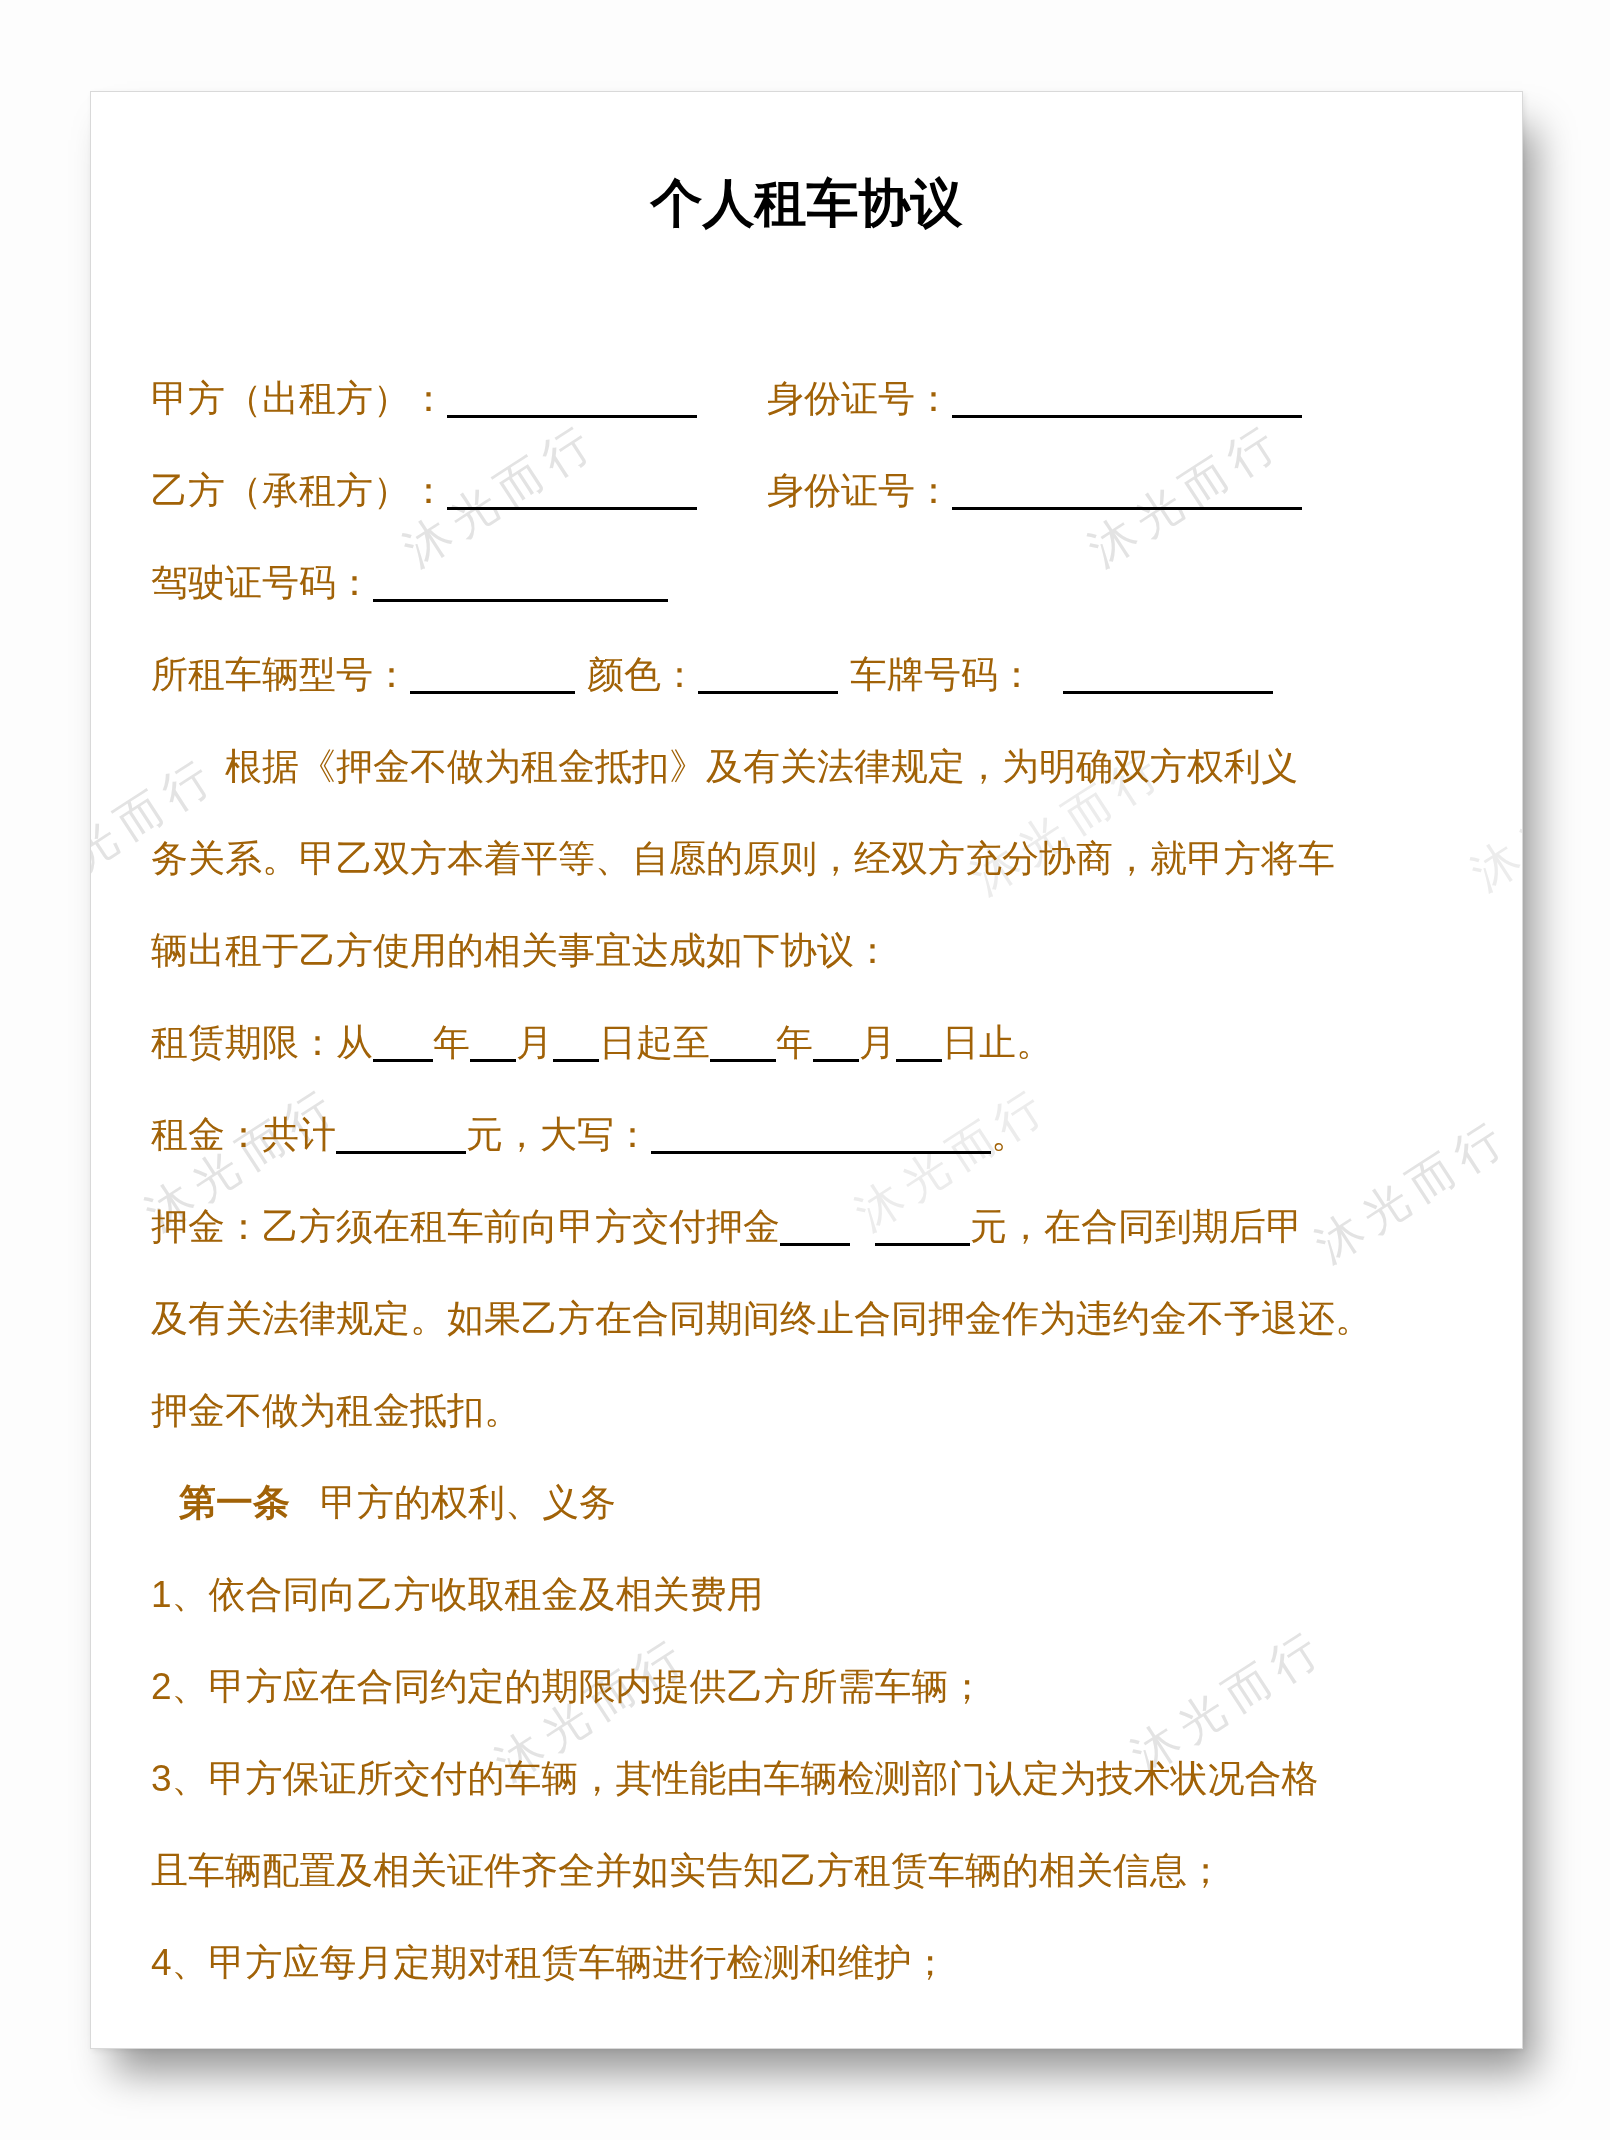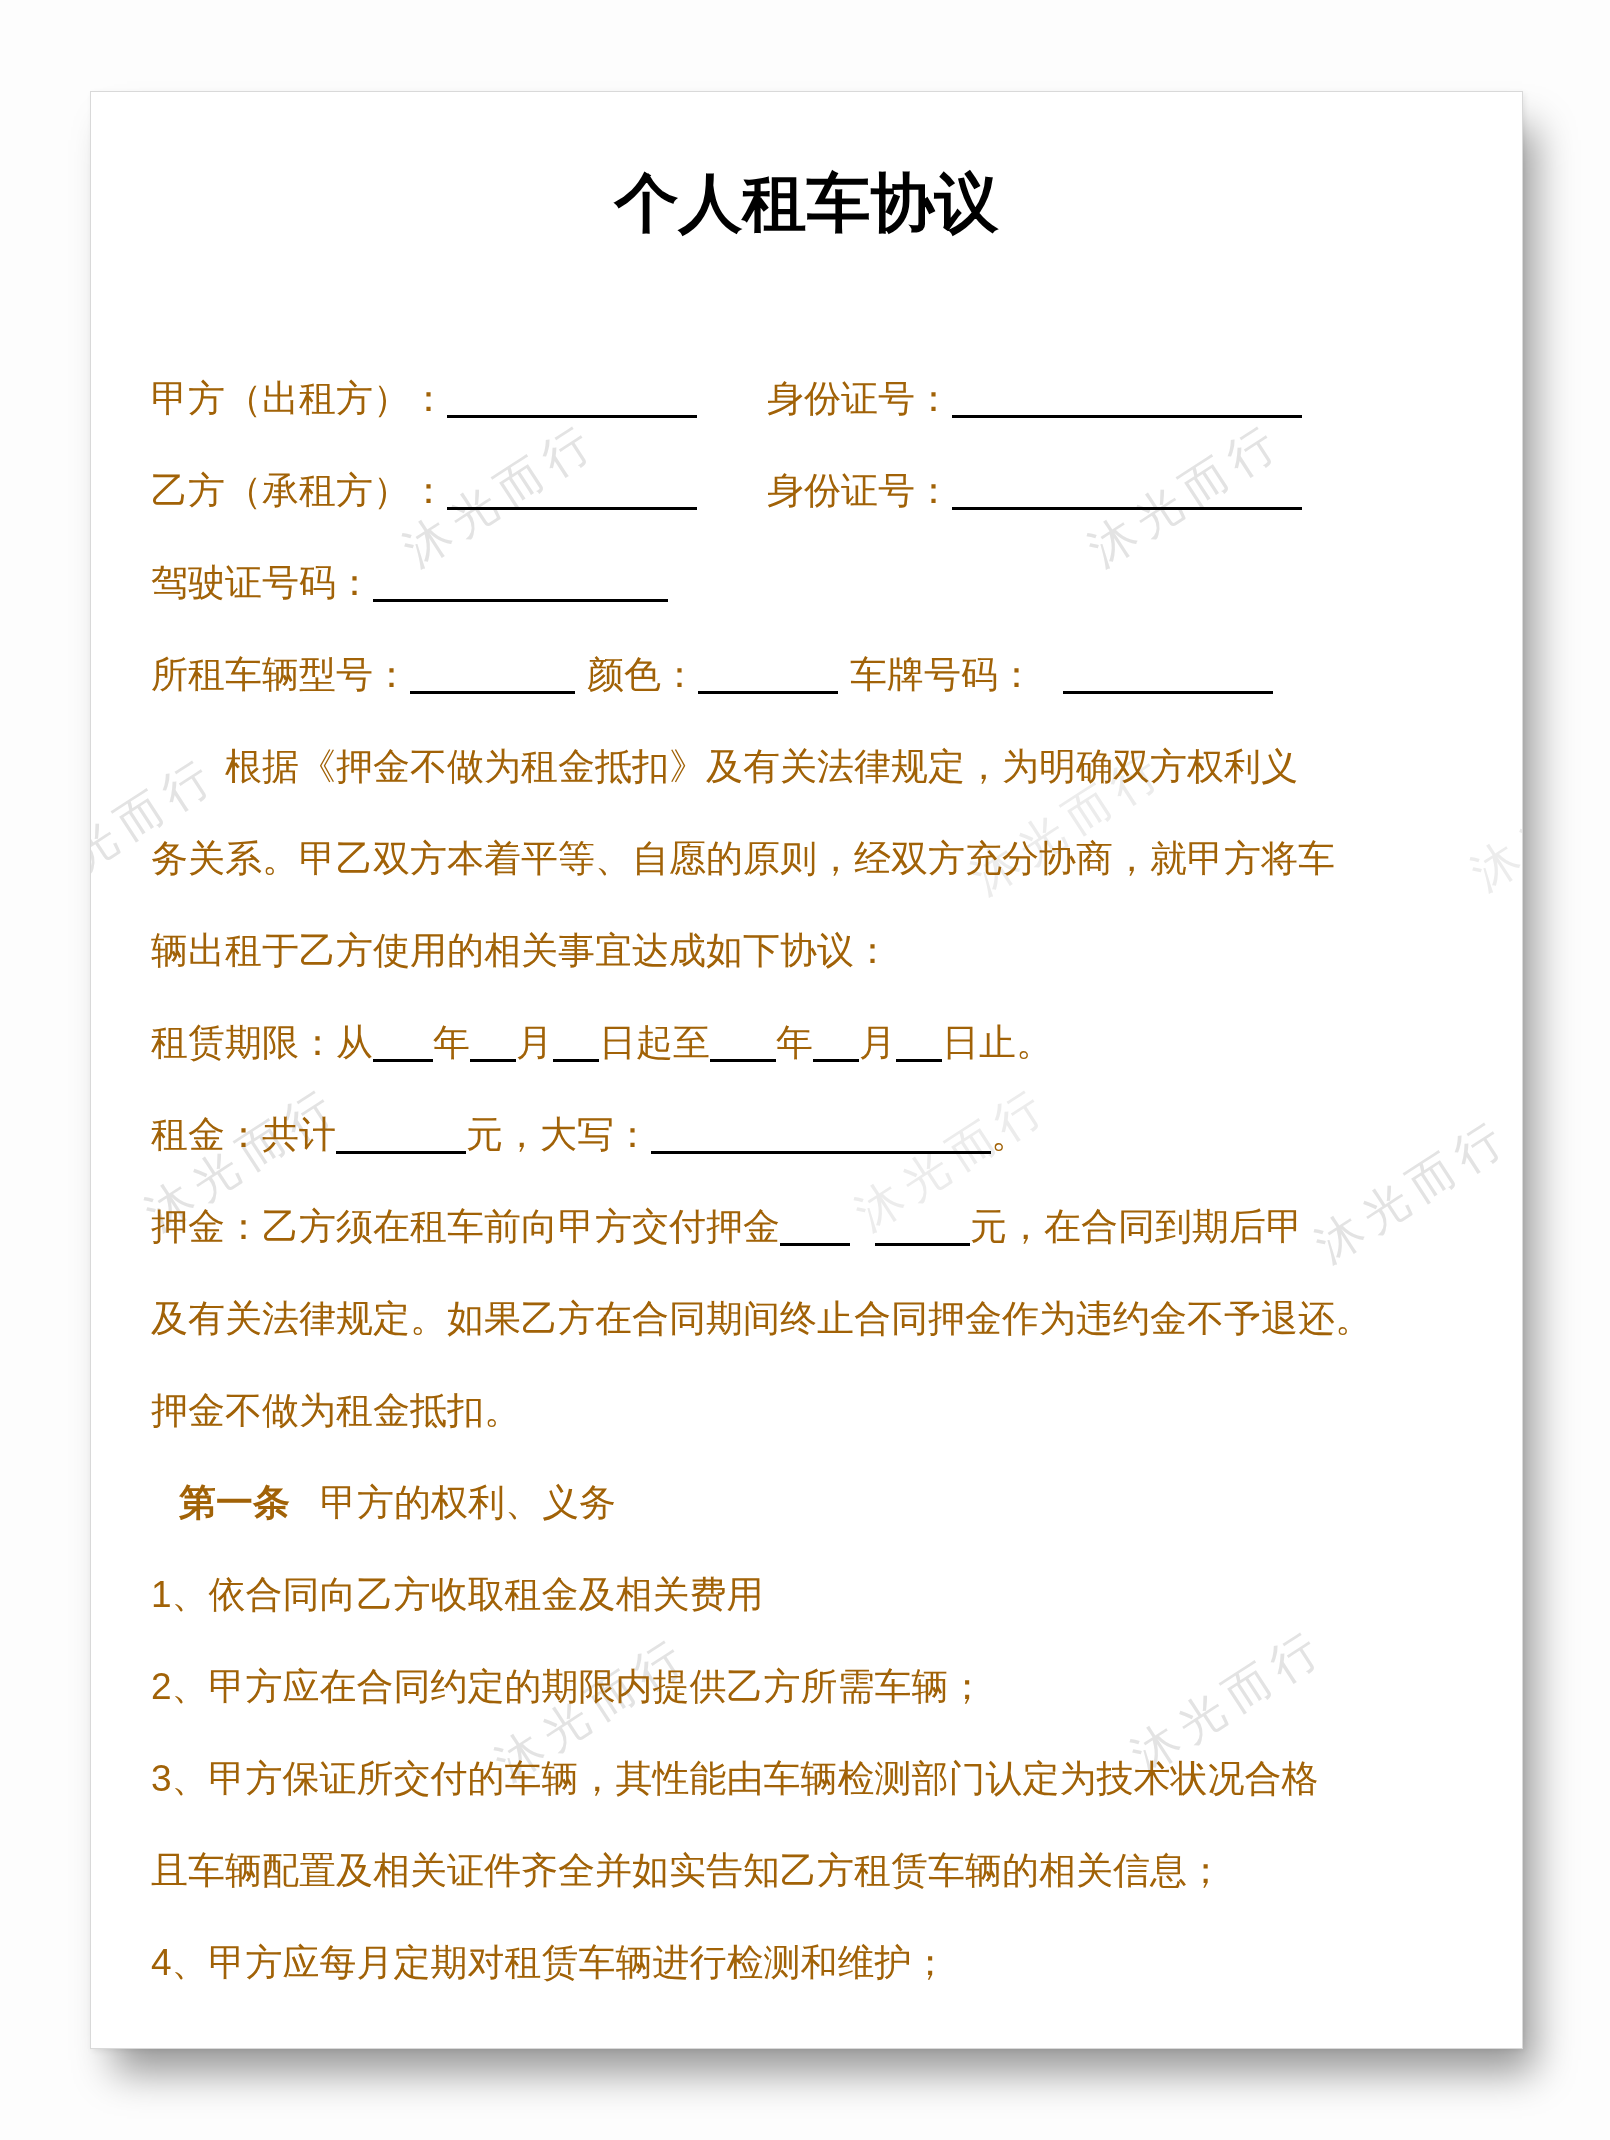--- a/index.html
+++ b/index.html
@@ -45,21 +45,21 @@
   .wm10{left:752px;top:1036px;}
   .wm11{left:1212px;top:1068px;}
   .wm12{left:392px;top:1586px;}
   .wm13{left:1028px;top:1578px;}
 
   
   .page-content{position:relative;z-index:3;}
   .title{
     margin:75px 0 0 0;
     text-align:center;
-    font-size:64px;
+    font-size:52px;
     line-height:72px;
     font-weight:700;
     color:#000;
   }
   .lines{
     margin-top:114px;
     padding-left:60px;
     padding-right:120px;
     font-size:37px;
     color:#a16207;

